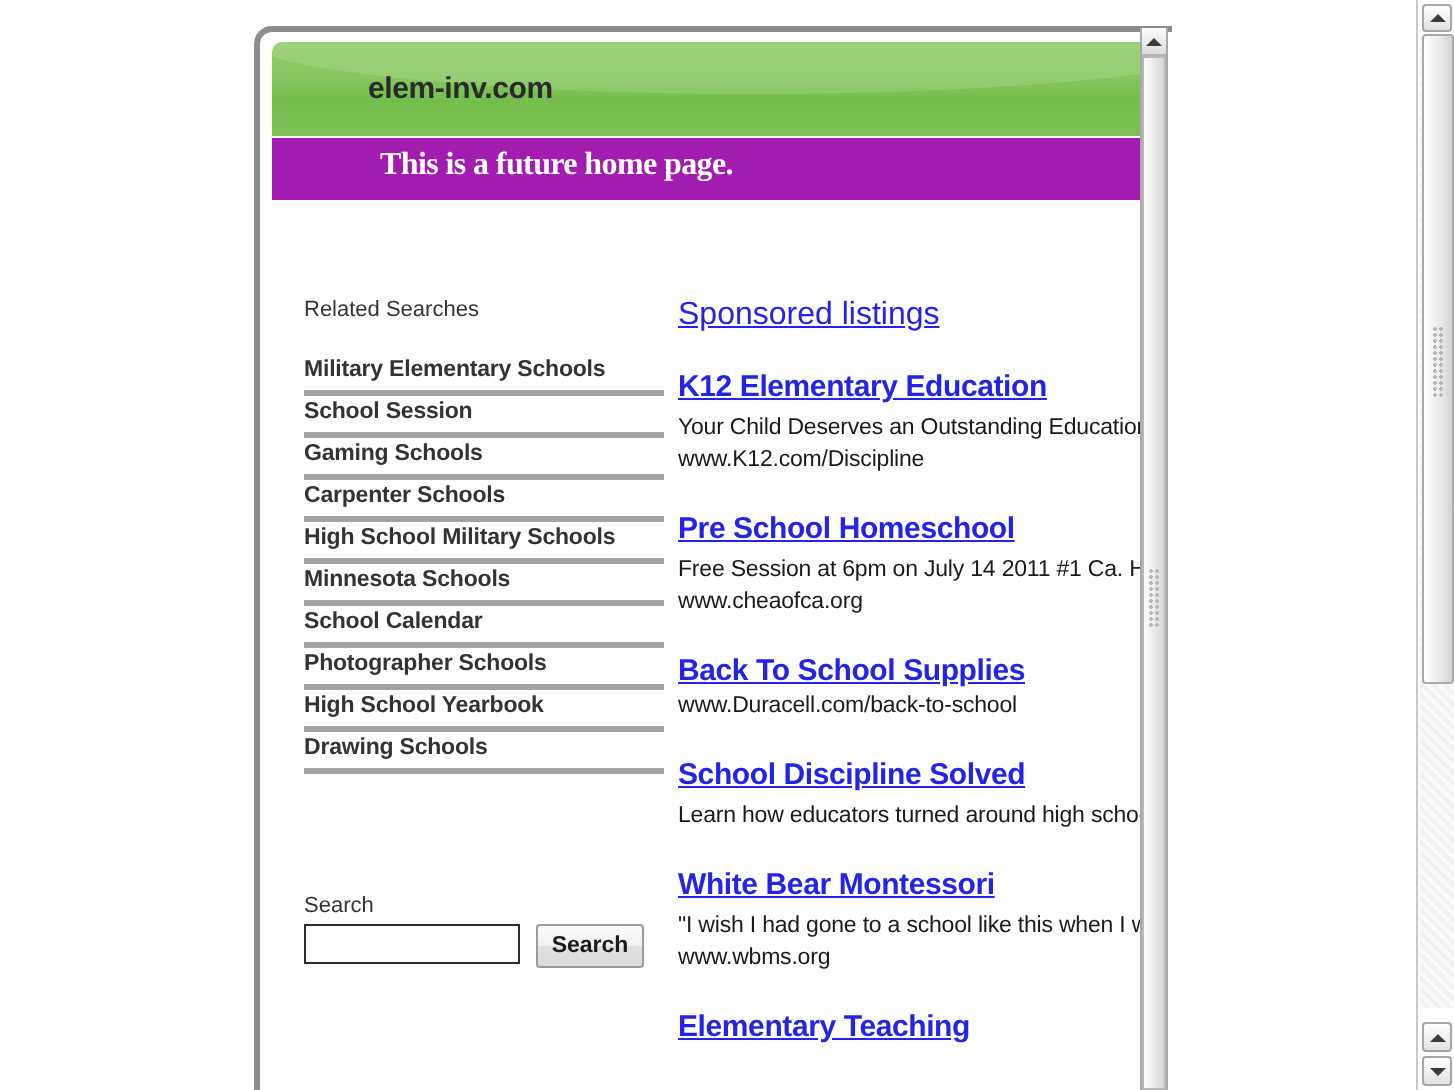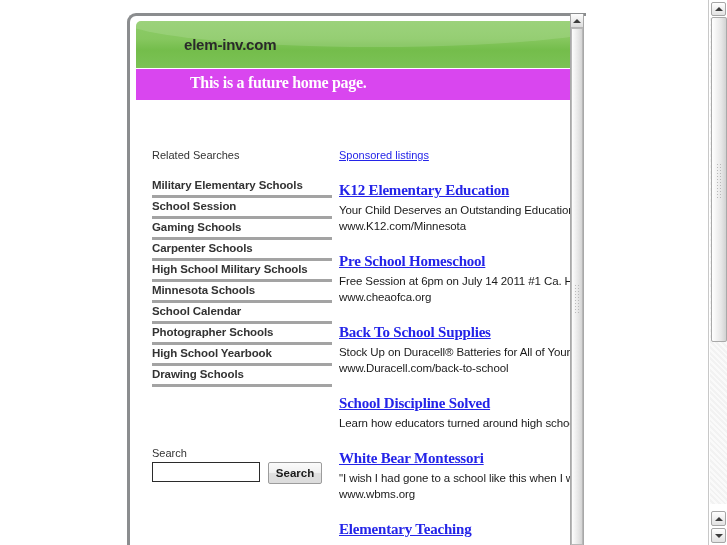--- a/index.html
+++ b/index.html
@@ -81,21 +81,21 @@
     z-index: 2;
   }
 
   
   #banner-blue {
     position: absolute;
     left: 3px;
     top: 51px;
     width: 434px;
     height: 31px;
-    background: #d946ef;
+    background: #a21caf;
   }
   #tagline {
     position: absolute;
     left: 54px;
     top: 5px;
     font-family: "Liberation Serif", serif;
     font-size: 16px;
     font-weight: bold;
     color: #ffffff;
     letter-spacing: -0.3px;
@@ -189,31 +189,31 @@
   #right-col {
     position: absolute;
     left: 206px;
     top: 0;
     width: 231px;
   }
   #sponsored-link {
     display: inline-block;
     margin-top: 45px;
     font-family: "Liberation Sans", sans-serif;
-    font-size: 11px;
+    font-size: 16px;
     color: #2424e8;
     text-decoration: underline;
   }
   .ad {
     margin-top: 18px;
     width: 242px;
   }
   .ad-title {
     display: block;
-    font-family: Liberation Serif, serif;
+    font-family: Liberation Sans, sans-serif;
     font-size: 15px;
     font-weight: bold;
     color: #2424e8;
     text-decoration: underline;
     line-height: 18px;
     letter-spacing: -0.2px;
     white-space: nowrap;
   }
   .ad-desc {
     font-family: "Liberation Sans", sans-serif;
@@ -417,32 +417,31 @@
           </div>
         </div>
       </div>
 
       <div id="right-col">
         <a id="sponsored-link" href="#">Sponsored listings</a>
 
         <div class="ad">
           <a class="ad-title" href="#">K12 Elementary Education</a>
           <div class="ad-desc">Your Child Deserves an Outstanding Education</div>
-          <div class="ad-url">www.K12.com/Minnesota</div>
+          <div class="ad-url">www.K12.com/Discipline</div>
         </div>
 
         <div class="ad">
           <a class="ad-title" href="#">Pre School Homeschool</a>
           <div class="ad-desc">Free Session at 6pm on July 14 2011 #1 Ca. H</div>
           <div class="ad-url">www.cheaofca.org</div>
         </div>
 
         <div class="ad">
           <a class="ad-title" href="#">Back To School Supplies</a>
-          <div class="ad-desc">Stock Up on Duracell® Batteries for All of Your</div>
           <div class="ad-url">www.Duracell.com/back-to-school</div>
         </div>
 
         <div class="ad">
           <a class="ad-title" href="#">School Discipline Solved</a>
           <div class="ad-desc">Learn how educators turned around high school</div>
         </div>
 
         <div class="ad">
           <a class="ad-title" href="#">White Bear Montessori</a>

